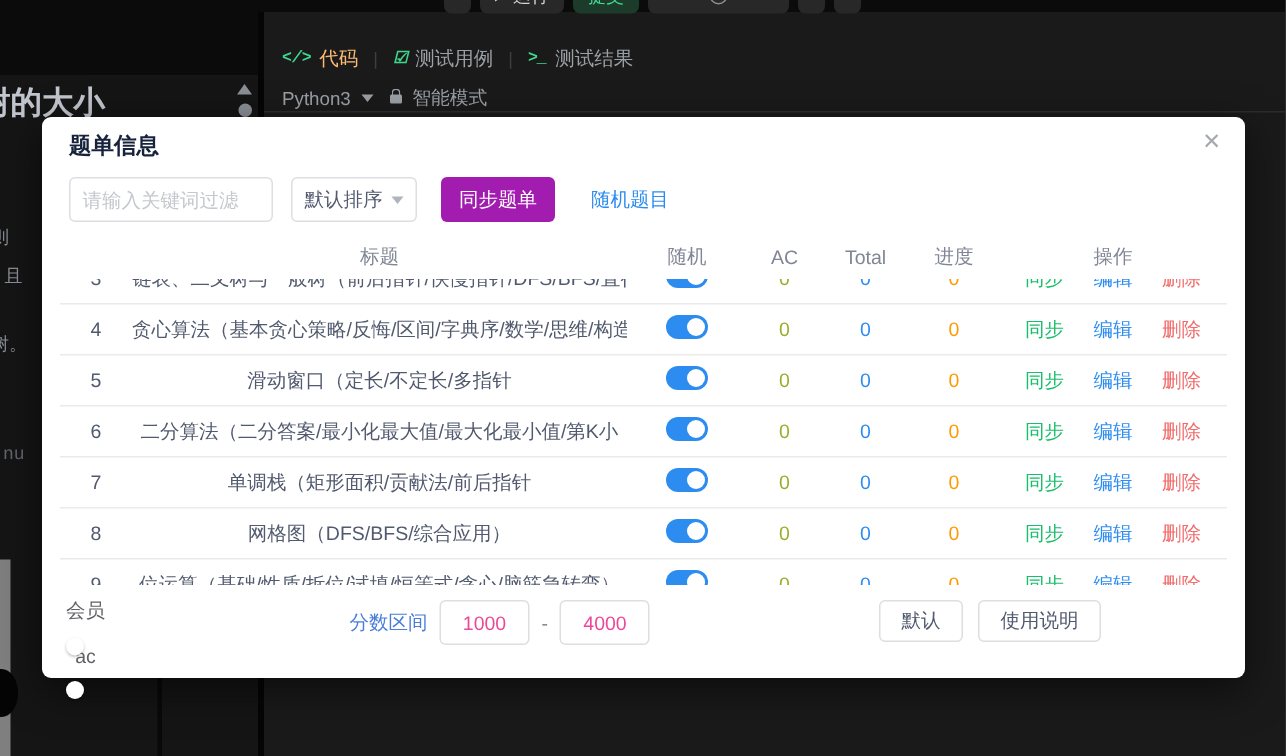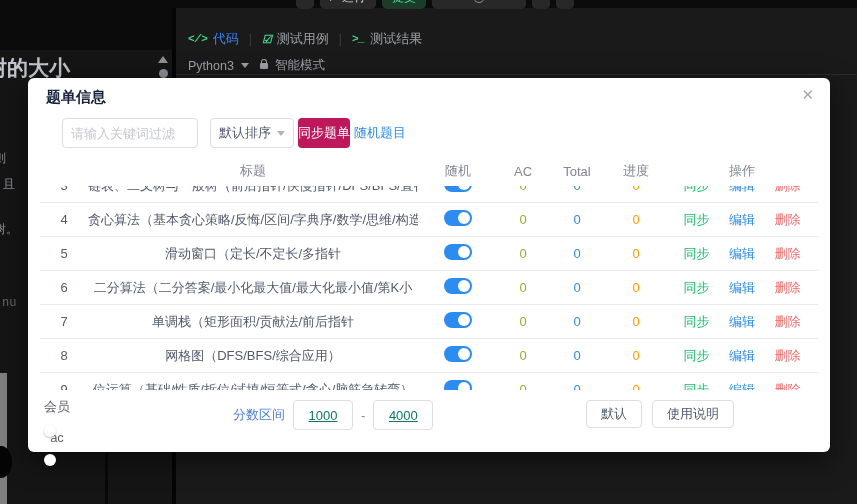--- a/index.html
+++ b/index.html
@@ -31,42 +31,42 @@
   .left-strip{position:absolute;left:0;top:373px;width:7px;height:131px;background:#7f7f7f;}
   .left-ball{position:absolute;left:-10px;top:446px;width:22px;height:32px;border-radius:50%;background:#050505;}
   .bottom-divider{position:absolute;left:105px;top:452px;width:3px;height:52px;background:#090909;}
 
   
   .right-panel{position:absolute;left:176px;top:8px;width:681px;height:496px;background:#1a1a1a;}
   .tabbar{position:absolute;top:22px;left:12px;display:flex;align-items:center;gap:10px;font-size:13px;}
   .tab{display:flex;align-items:center;gap:5px;cursor:pointer;}
   .tab .glyph{color:#3fd68c;font-family:"Liberation Mono","DejaVu Sans Mono",monospace;font-size:11px;font-weight:bold;}
   .tab .lbl{color:#9aa0a6;}
-  .tab.active .lbl{color:#3b82f6;}
+  .tab.active .lbl{color:#fdba74;}
   .tsep{color:#3c3f41;font-size:12px;}
   .langbar{position:absolute;top:49px;left:12px;display:flex;align-items:center;gap:7px;font-size:12.5px;color:#9aa0a6;}
   .caret-dn{width:0;height:0;border-left:4px solid transparent;border-right:4px solid transparent;border-top:5px solid #9aa0a6;}
   .lock{width:8px;height:6px;background:#9aa0a6;border-radius:1px;position:relative;display:inline-block;margin-left:4px;}
   .lock::before{content:"";position:absolute;top:-4px;left:1px;width:4px;height:4px;border:1.5px solid #9aa0a6;border-bottom:none;border-radius:3px 3px 0 0;}
   .hline{position:absolute;top:66px;left:0;width:100%;height:1px;background:#2c2c2c;}
 
   
   .modal{position:absolute;left:28px;top:78px;width:802px;height:374px;background:#fff;border-radius:6px;
          box-shadow:0 8px 28px rgba(0,0,0,.55);z-index:5;}
   .m-title{position:absolute;top:10px;left:18px;font-size:15px;font-weight:bold;color:#17233d;}
   .m-close{position:absolute;top:9px;right:16px;font-size:15px;color:#a6a9ad;cursor:pointer;line-height:1;}
-  .m-controls{position:absolute;top:40px;left:34px;display:flex;align-items:center;}
+  .m-controls{position:absolute;top:40px;left:18px;display:flex;align-items:center;}
   .flt-input{width:118px;height:28px;border:1px solid #dcdee2;border-radius:4px;padding:0 8px;font-size:13px;color:#515a6e;outline:none;}
   .flt-input::placeholder{color:#c5c8ce;}
   .sort-select{margin-left:12px;width:84px;height:30px;border:1px solid #dcdee2;border-radius:4px;box-sizing:border-box;
                display:flex;align-items:center;justify-content:space-between;padding:0 8px;cursor:pointer;}
   .sort-select .val{font-size:13px;color:#515a6e;}
   .sel-caret{width:0;height:0;border-left:4px solid transparent;border-right:4px solid transparent;border-top:5px solid #b0b4bb;}
-  .sync-btn{margin-left:4px;height:30px;border:none;border-radius:4px;background:#be185d;color:#fff;font-size:13px;padding:0 0;cursor:pointer;}
-  .rand-link{margin-left:4px;font-size:13px;color:#2d8cf0;cursor:pointer;}
+  .sync-btn{margin-left:16px;height:30px;border:none;border-radius:4px;background:#a21caf;color:#fff;font-size:13px;padding:0 12px;cursor:pointer;}
+  .rand-link{margin-left:24px;font-size:13px;color:#2d8cf0;cursor:pointer;}
 
   .grid{display:grid;grid-template-columns:48px 330px 80px 50px 58px 60px 152px;align-items:center;text-align:center;}
   .thead{position:absolute;top:80px;left:12px;width:778px;height:26px;color:#808695;font-size:13px;}
   .tbody{position:absolute;top:108px;left:12px;width:778px;height:204px;overflow:hidden;}
   .rows{margin-top:-17px;}
   .trow{height:34px;border-bottom:1px solid #e8eaec;box-sizing:border-box;font-size:13px;color:#515a6e;}
   .trow .idx{color:#515a6e;}
   .cell-title{overflow:hidden;white-space:nowrap;}
   .sw{width:28px;height:16px;border-radius:9px;position:relative;display:inline-block;cursor:pointer;}
   .sw-on{background:#2d8cf0;}
@@ -78,21 +78,21 @@
   .num-prog{color:#ff9900;}
   .acts span{margin:12px 8px;cursor:pointer;}
   .act-sync{color:#19be6b;}
   .act-edit{color:#2d8cf0;}
   .act-del{color:#f16c6c;}
 
   .m-footer{position:absolute;top:320px;left:0;width:100%;height:34px;}
   .foot-left{position:absolute;left:14px;top:0;height:34px;display:flex;align-items:center;gap:7px;font-size:13px;color:#606266;flex-direction:column;}
   .foot-score{position:absolute;left:205px;top:0;height:34px;display:flex;align-items:center;gap:8px;}
   .score-label{font-size:13px;color:#4a7dd9;}
-  .score-input{width:54px;height:26px;border:1px solid #dcdee2;border-radius:4px;text-align:center;font-size:13px;color:#0f766e;outline:none;text-decoration:underline;}
+  .score-input{width:54px;height:26px;border:1px solid #dcdee2;border-radius:4px;text-align:center;font-size:13px;color:#ec4899;outline:none;}
   .dash{color:#808695;font-size:13px;}
   .foot-btns{position:absolute;left:530px;top:2px;display:flex;gap:10px;padding-left:28px;}
   .ghost-btn{height:28px;background:#fff;border:1px solid #dcdee2;border-radius:4px;color:#515a6e;font-size:13px;padding:0 14px;cursor:pointer;}
 </style>
 </head>
 <body>
 
 <div class="app">
 
   <div class="toolbar">

